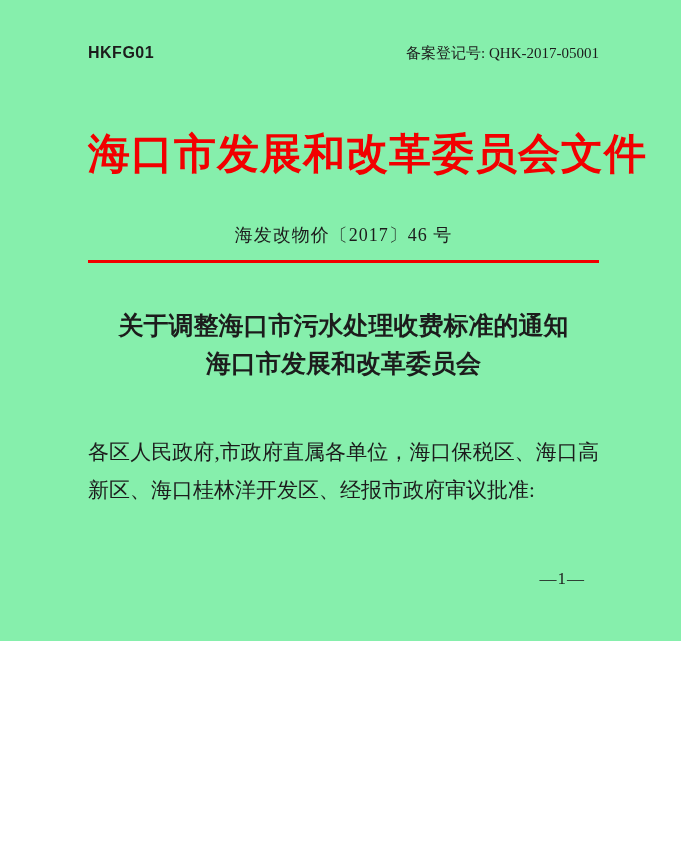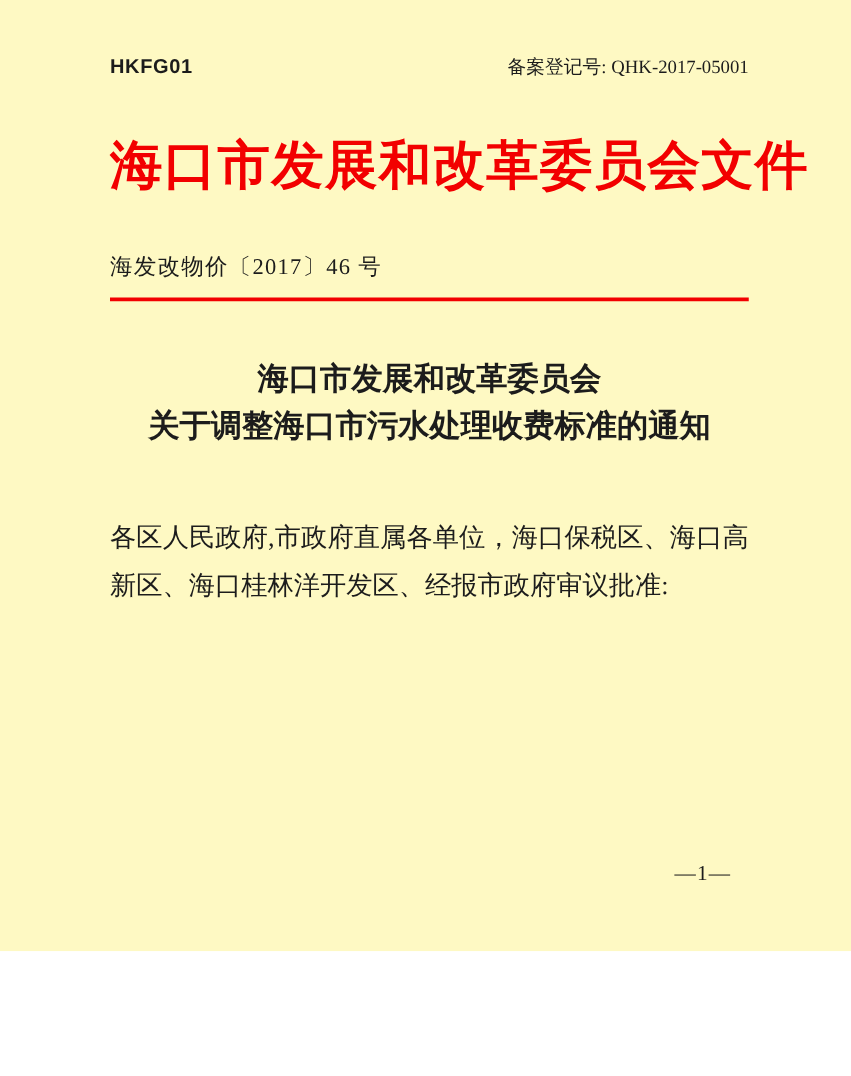--- a/index.html
+++ b/index.html
@@ -3,22 +3,22 @@
 <meta charset="utf-8">
 <style>
   html, body {
     margin: 0;
     padding: 0;
     background: #ffffff;
   }
   .page {
     position: relative;
     width: 681px;
-    height: 761px;
-    background: #fef9c3;
+    height: 641px;
+    background: #86efac;
     font-family: "Liberation Serif", serif;
     color: #1c1c1c;
     overflow: hidden;
     box-sizing: border-box;
   }
   .content {
     padding: 0 82px 0 88px;
   }
   .doc-header {
     display: flex;
@@ -30,32 +30,32 @@
     font-family: "Liberation Sans", sans-serif;
     font-weight: bold;
     font-size: 16px;
     letter-spacing: 0.5px;
   }
   .doc-header .reg {
     font-size: 15px;
     font-family: "Liberation Serif", serif;
   }
   .banner {
-    margin-top: 44px;
+    margin-top: 66px;
     text-align: center;
     font-family: "Liberation Sans", sans-serif;
     font-weight: bold;
     font-size: 42px;
     line-height: 1.2;
     letter-spacing: 1px;
     white-space: nowrap;
   }
   .doc-number {
     margin-top: 44px;
-    text-align: left;
+    text-align: center;
     font-size: 18px;
     letter-spacing: 1px;
   }
   .red-rule {
     margin-top: 13px;
     height: 3px;
     border: none;
   }
   .doc-title {
     margin-top: 44px;
@@ -96,22 +96,22 @@
       <span class="reg">备案登记号: QHK-2017-05001</span>
     </div>
 
     <div class="banner" style="color: rgb(242, 0, 0);">海口市发展和改革委员会文件</div>
 
     <div class="doc-number">海发改物价〔2017〕46 号</div>
 
     <hr class="red-rule" style="background: rgb(242, 0, 0);">
 
     <div class="doc-title">
+      <div>关于调整海口市污水处理收费标准的通知</div>
       <div>海口市发展和改革委员会</div>
-      <div>关于调整海口市污水处理收费标准的通知</div>
     </div>
 
     <div class="body-text">
       <p>各区人民政府,市政府直属各单位，海口保税区、海口高新区、海口桂林洋开发区、经报市政府审议批准:</p>
     </div>
 
   </div>
 
   <div class="page-number">—1—</div>
 </div>

